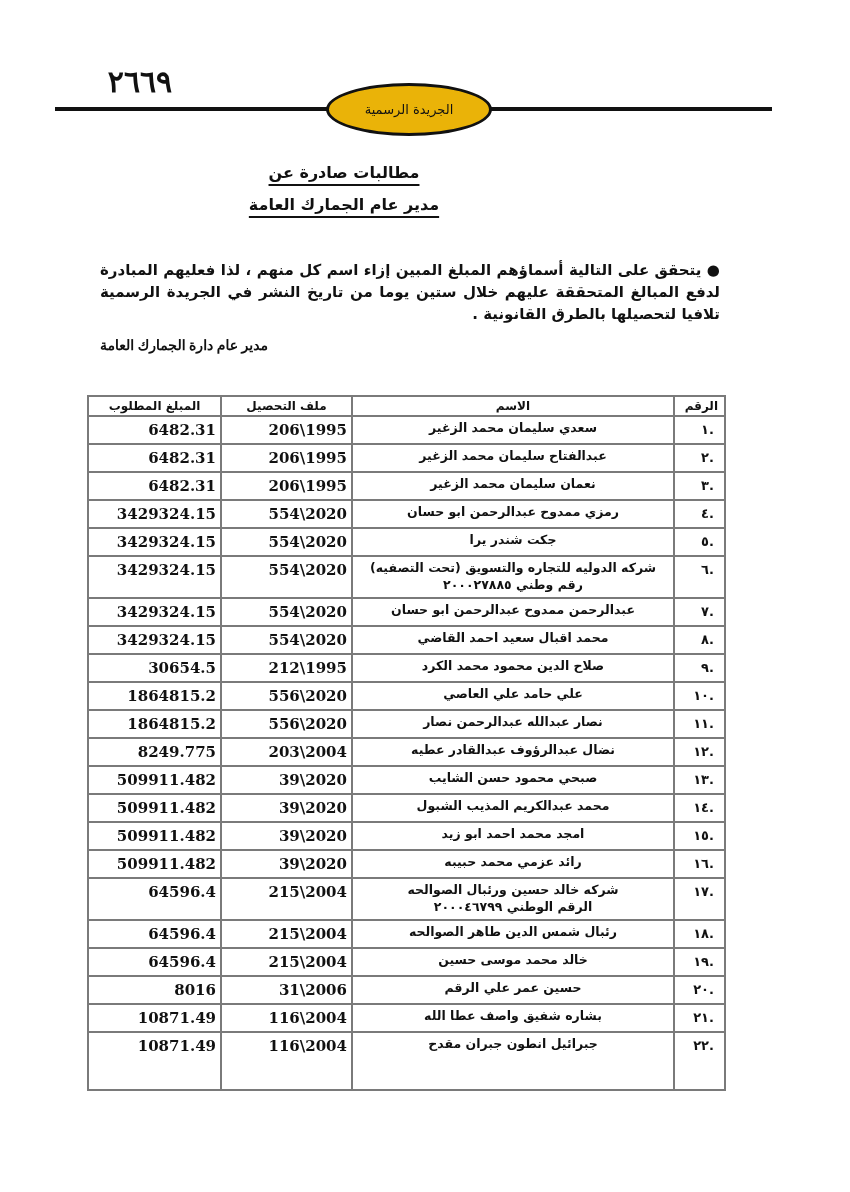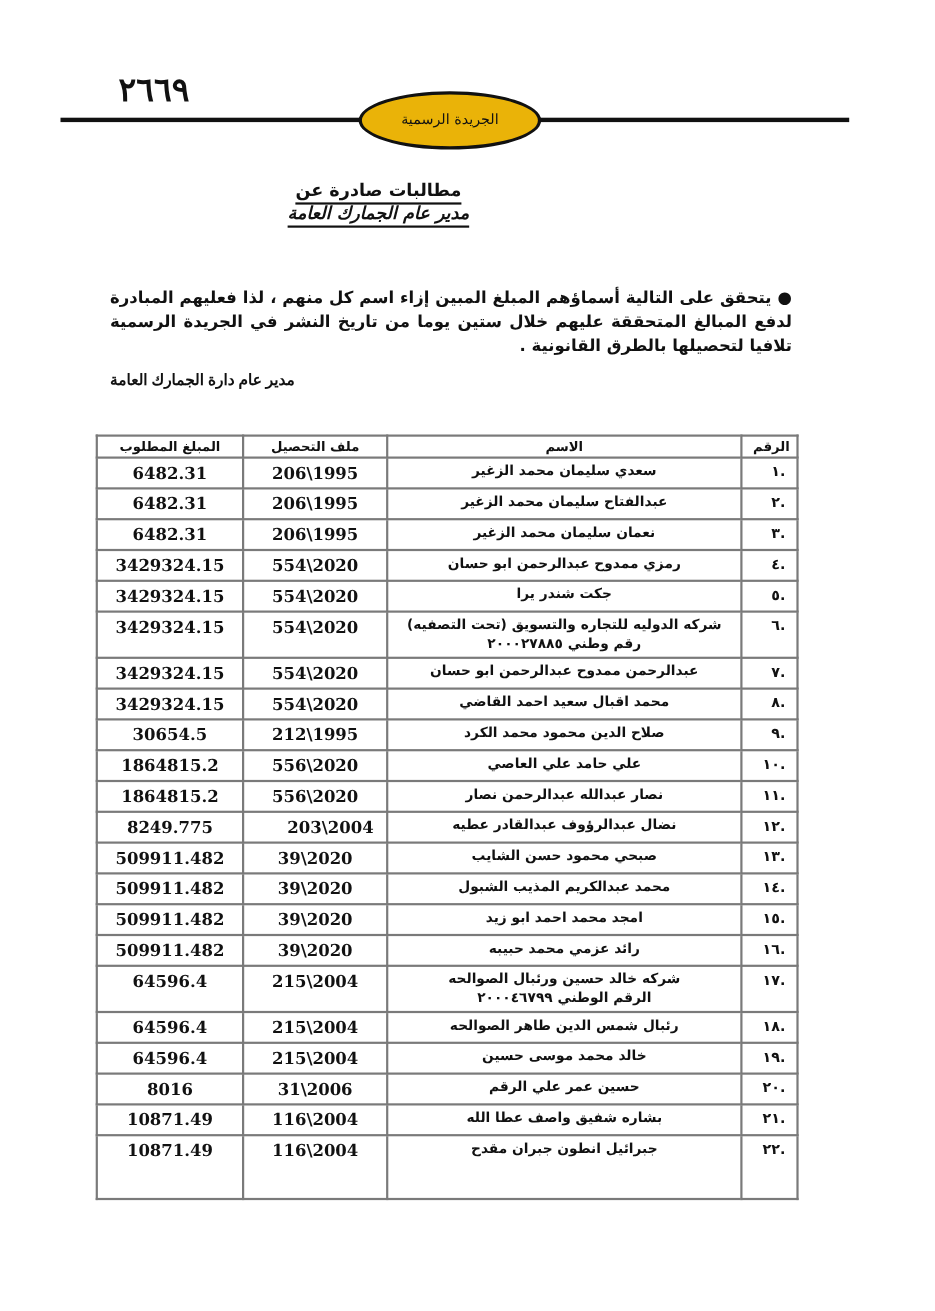--- a/index.html
+++ b/index.html
@@ -59,21 +59,21 @@
       direction: rtl;
       font-size: 16px;
       font-weight: bold;
     }
     .title span {
       text-decoration: underline;
       text-decoration-thickness: 2px;
       text-underline-offset: 6px;
     }
     .title-1 { top: 163px; }
-    .title-2 { top: 184px; font-style: italic; }
+    .title-2 { top: 195px; }
     .intro {
       position: absolute;
       left: 100px;
       top: 259px;
       width: 620px;
       direction: rtl;
       text-align: justify;
       text-align-last: right;
       font-size: 15px;
       font-weight: bold;
@@ -113,21 +113,21 @@
     th {
       height: 18px;
       font-size: 12px;
       line-height: 18px;
     }
     td {
       height: 24px;
       line-height: 22px;
       padding-top: 2px;
     }
-    td.num { font-family: "DejaVu Serif", serif; font-size: 15px; }
+    td.num { font-family: "DejaVu Serif", serif; font-size: 15px; text-align: right; }
     td.idx { text-align: right; padding-right: 10px; font-size: 13px; }
     td.name { font-size: 12.5px; line-height: 17px; }
     tr.double td { height: 38px; }
     tr.tall td { height: 54px; }
     col.c-idx { width: 51px; }
     col.c-name { width: 322px; }
     col.c-file { width: 131px; }
     col.c-amount { width: 133px; }
   </style>
 </head>

